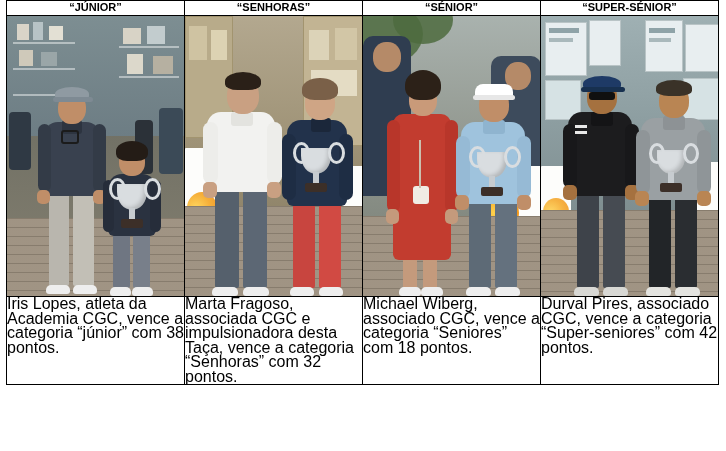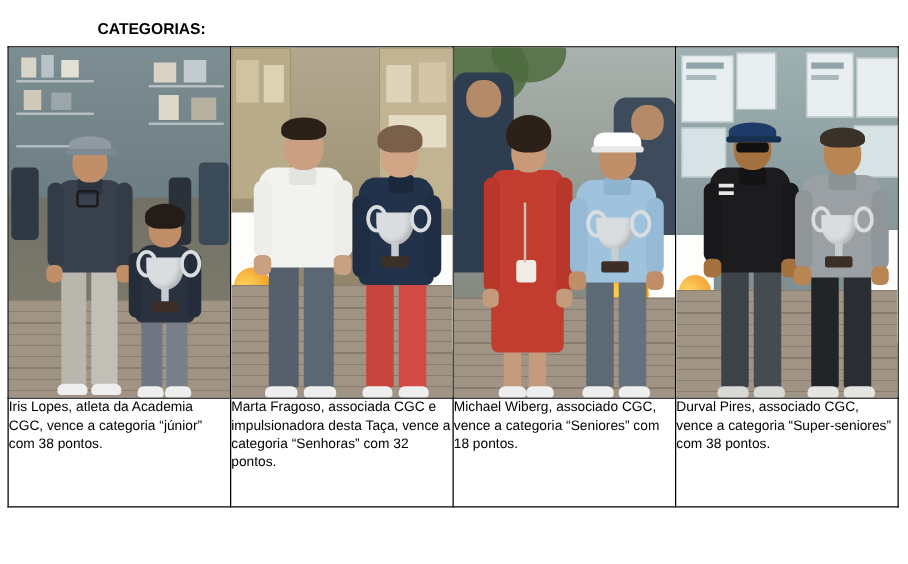--- a/index.html
+++ b/index.html
@@ -59,21 +59,21 @@
     height: 280px;
   }
   .photo {
     width: 100%;
     height: 280px;
     position: relative;
     overflow: hidden;
     display: block;
   }
   td.caption-cell {
-    font-size: 11px;
+    font-size: 16px;
     line-height: 14.5px;
     padding: 5px 5px 6px 6px;
     height: 86px;
   }
   .deck {
     position: absolute;
     left: 0; right: 0; bottom: 0;
     background: #9b8e7d;
   }
   .deck::before {
@@ -217,30 +217,35 @@
     color: #8c8c8c;
     font-size: 5px;
     font-family: "Liberation Sans", sans-serif;
   }
 </style>
 </head>
 <body>
 
 <div class="page">
 
-  <div class="subtitle">CATEGORIAS:</div>
 
   <table class="award-table">
     <colgroup>
       <col style="width:178px">
       <col style="width:178px">
       <col style="width:178px">
       <col style="width:178px">
     </colgroup>
     <tbody>
+      <tr>
+        <td class="header-cell">“JÚNIOR”</td>
+        <td class="header-cell">“SENHORAS”</td>
+        <td class="header-cell">“SÉNIOR”</td>
+        <td class="header-cell">“SUPER-SÉNIOR”</td>
+      </tr>
 
       <tr>
 
         <td class="photo-cell">
           <div class="photo">
             <div class="p1-bg"></div>
 
             <div class="p1-shopwall"></div>
             <div class="p1-shelf" style="left:6px; top:26px; width:62px;"></div>
             <div class="p1-shelf" style="left:6px; top:52px; width:62px;"></div>
@@ -497,18 +502,18 @@
               <div class="trophy-base" style="left:25px; bottom:104px; width:22px; height:9px;"></div>
             </div>
           </div>
         </td>
       </tr>
 
       <tr>
         <td class="caption-cell">Iris Lopes, atleta da Academia CGC, vence a categoria “júnior” com 38 pontos.</td>
         <td class="caption-cell">Marta Fragoso, associada CGC e impulsionadora desta Taça, vence a categoria “Senhoras” com 32 pontos.</td>
         <td class="caption-cell">Michael Wiberg, associado CGC, vence a categoria “Seniores” com 18 pontos.</td>
-        <td class="caption-cell">Durval Pires, associado CGC, vence a categoria “Super-seniores” com 38 pontos.</td>
+        <td class="caption-cell">Durval Pires, associado CGC, vence a categoria “Super-seniores” com 42 pontos.</td>
       </tr>
     </tbody>
   </table>
 
 </div>
 
 </body></html>

